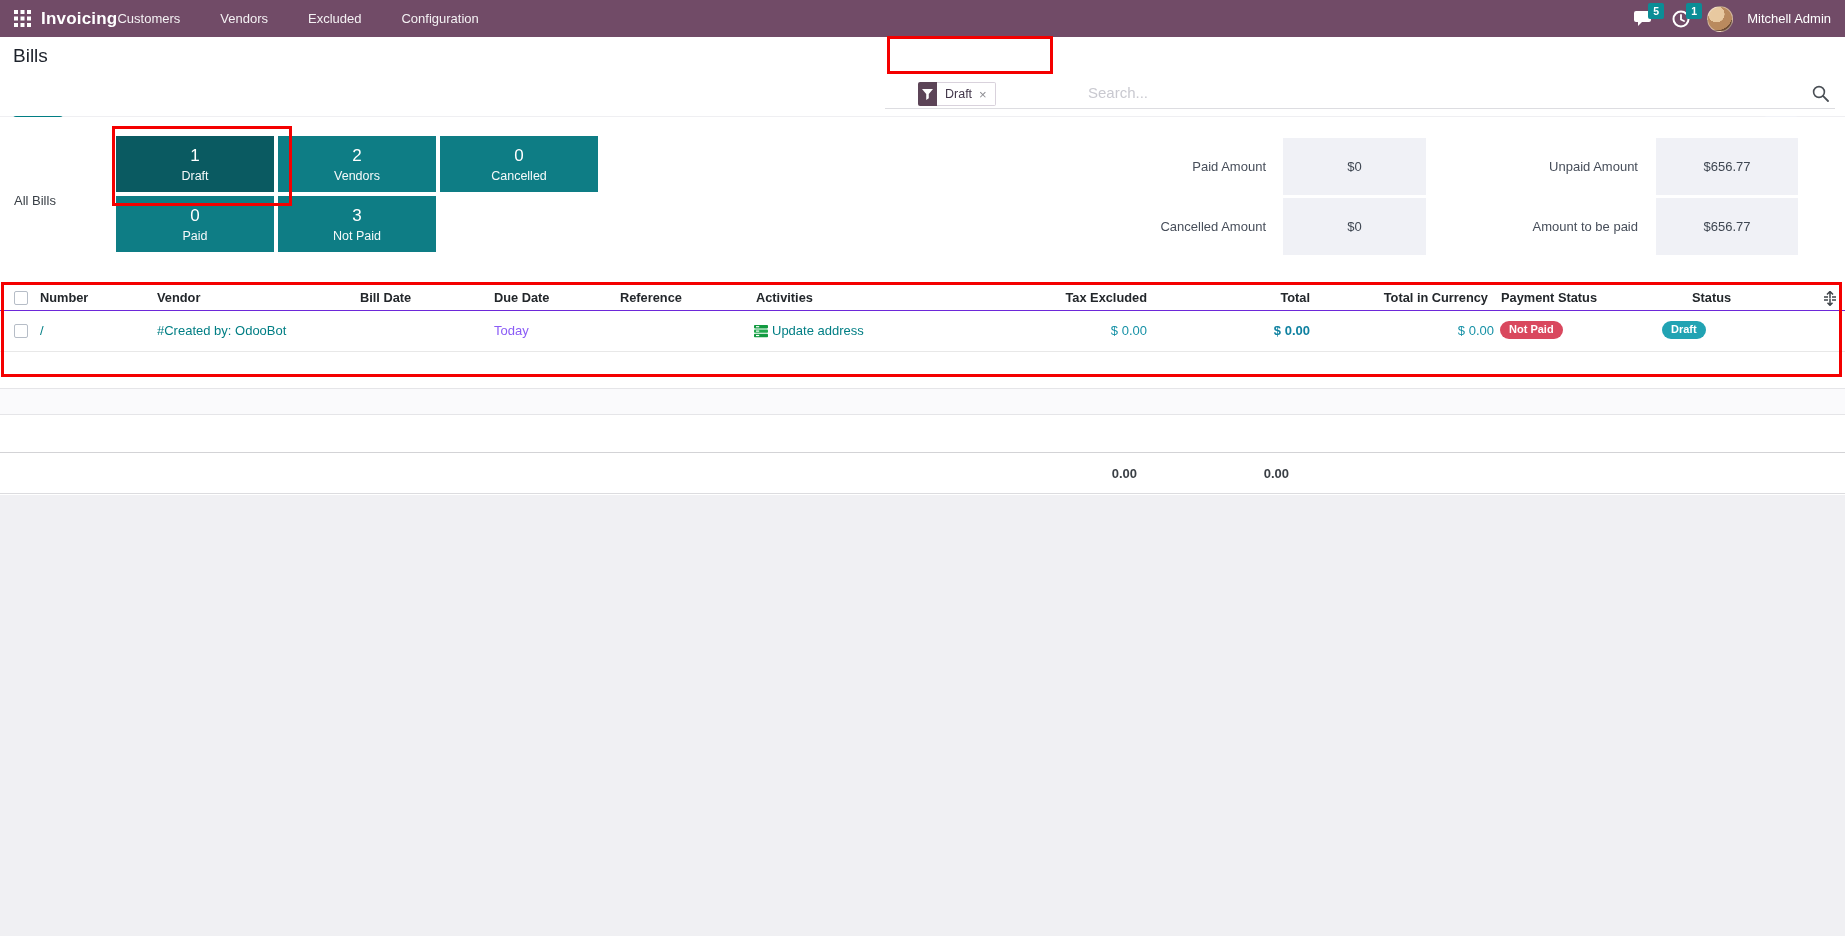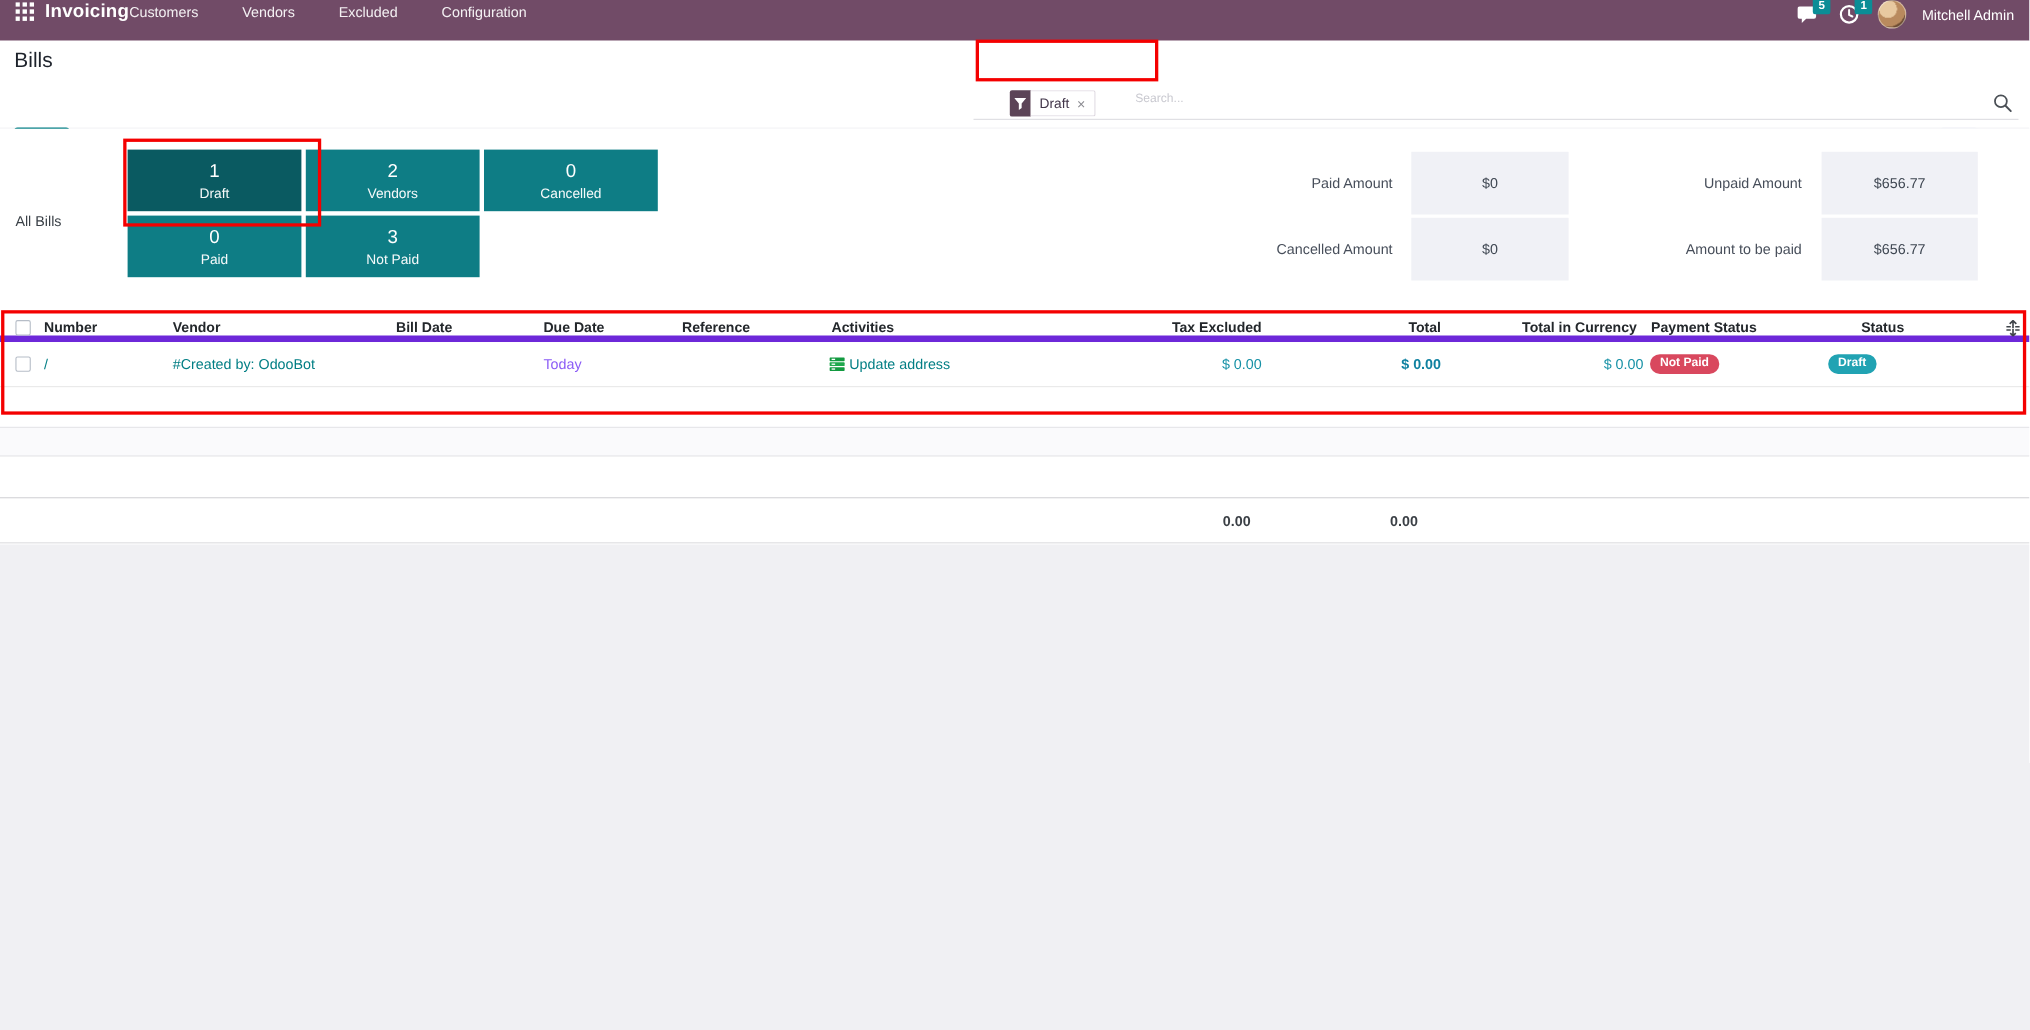--- a/index.html
+++ b/index.html
@@ -2,21 +2,21 @@
 <html><head>
 <meta charset="utf-8">
 <style>
   * { margin:0; padding:0; box-sizing:border-box; }
   html,body { width:1845px; height:936px; }
   body { font-family:"Liberation Sans", sans-serif; background:#fff; overflow:hidden; }
   .screen { position:relative; width:1845px; height:936px; background:#fff; }
 
   
   .topbar { position:absolute; left:0; top:0; width:1845px; height:37px; background:#714B67;
-            display:flex; align-items:flex-start; justify-content:space-between; padding:0 14px; }
+            display:flex; align-items:center; justify-content:space-between; padding:0 14px; }
   .topbar-left { display:flex; align-items:center; }
   .brand { color:#fff; font-size:17px; font-weight:600; margin-left:10px; letter-spacing:.2px; }
   .topnav { display:flex; align-items:center; gap:40px; }
   .topnav .nav-item { color:rgba(255,255,255,.92); font-size:13px; cursor:pointer; }
   .topbar-right { display:flex; align-items:center; gap:14px; }
   .icon-wrap { position:relative; width:24px; height:24px; display:flex; align-items:center; justify-content:center; }
   .count-badge { position:absolute; top:-4px; right:-9px; min-width:16px; height:16px; padding:0 3px;
                  background:#0B8D96; color:#fff; font-size:10.5px; font-weight:700;
                  display:flex; align-items:center; justify-content:center; border-radius:2px; }
   .avatar { width:26px; height:26px; border-radius:50%;
@@ -29,22 +29,22 @@
              border-bottom:1px solid #EFEFF2; }
   .page-title { position:absolute; left:13px; top:8px; font-size:19px; color:#1d222b; }
   .searchline { position:absolute; left:885px; top:71px; width:950px; height:1px; background:#DDDDE1; }
   .facet { position:absolute; left:918px; top:45px; height:24px; display:flex; align-items:stretch; }
   .facet-funnel { width:19px; background:#5C4457; display:flex; align-items:center; justify-content:center;
                   border-radius:2px 0 0 2px; }
   .facet-body { display:flex; align-items:center; gap:7px; padding:0 8px; background:#fff;
                 border:1px solid #D9D2DC; border-left:none; border-radius:0 2px 2px 0; }
   .facet-label { font-size:12.5px; color:#42364a; }
   .facet-x { font-size:13px; color:#8c8c92; cursor:pointer; }
-  .search-input { position:absolute; left:1032px; top:47px; width:180px; border:none; outline:none;
-                  font-size:11px; color:#555; background:transparent;
+  .search-input { position:absolute; left:1088px; top:47px; width:180px; border:none; outline:none;
+                  font-size:15px; color:#555; background:transparent;
                   font-family:"Liberation Sans", sans-serif; }
   .search-input::placeholder { color:#C9C9D0; }
   .btn-new { position:absolute; left:13px; top:79px; width:50px; height:28px; background:#017E84; color:#fff;
              border:none; border-radius:3px; font-size:12px; font-weight:700; letter-spacing:.3px; cursor:pointer;
              font-family:"Liberation Sans", sans-serif; }
   .dl-icon { position:absolute; left:71px; top:84px; cursor:pointer; }
   .filterbar { position:absolute; left:928px; top:82px; display:flex; align-items:center; gap:26px; }
   .fbtn { display:flex; align-items:center; gap:7px; font-size:13px; color:#33383E; font-weight:500; cursor:pointer; }
   .pager { position:absolute; left:1640px; top:86px; width:60px; text-align:right; font-size:13px; color:#4A4F55; }
   .chev { position:absolute; top:84px; font-size:13px; color:#C9C9CE; cursor:pointer; font-weight:700; }
@@ -65,21 +65,21 @@
           display:flex; flex-direction:column; align-items:center; justify-content:center; gap:3px; }
   .card.selected { background:#0A5A61; }
   .card .c-num { font-size:17px; font-weight:400; }
   .card .c-lab { font-size:12.5px; opacity:.96; }
   .amt-label { position:absolute; font-size:13px; color:#474E5A; text-align:right; width:160px; }
   .amt-box { position:absolute; width:143px; height:57px; background:#F0F1F6;
              display:flex; align-items:center; justify-content:center; font-size:13px; color:#3F4752; }
 
   
   .thead { position:absolute; left:0; top:169px; width:1845px; height:25px; background:#fff;
-           border-bottom:6px solid #6d28d9; }
+           border-bottom:1px solid #6d28d9; }
   .th { position:absolute; top:4px; font-size:12.8px; font-weight:600; color:#23272B; white-space:nowrap; cursor:pointer; }
   .th.r { transform:translateX(-100%); }
   .trow { position:absolute; left:0; top:194px; width:1845px; height:41px; background:#fff;
           border-bottom:1px solid #E8E8E8; cursor:pointer; }
   .td { position:absolute; top:12px; font-size:13px; color:#2d323a; white-space:nowrap; }
   .td.r { transform:translateX(-100%); }
   .link { color:#017E84; }
   .money { color:#1691A6; }
   .money.bold { color:#0F81A0; font-weight:700; }
   .today { color:#8b5cf6; }

